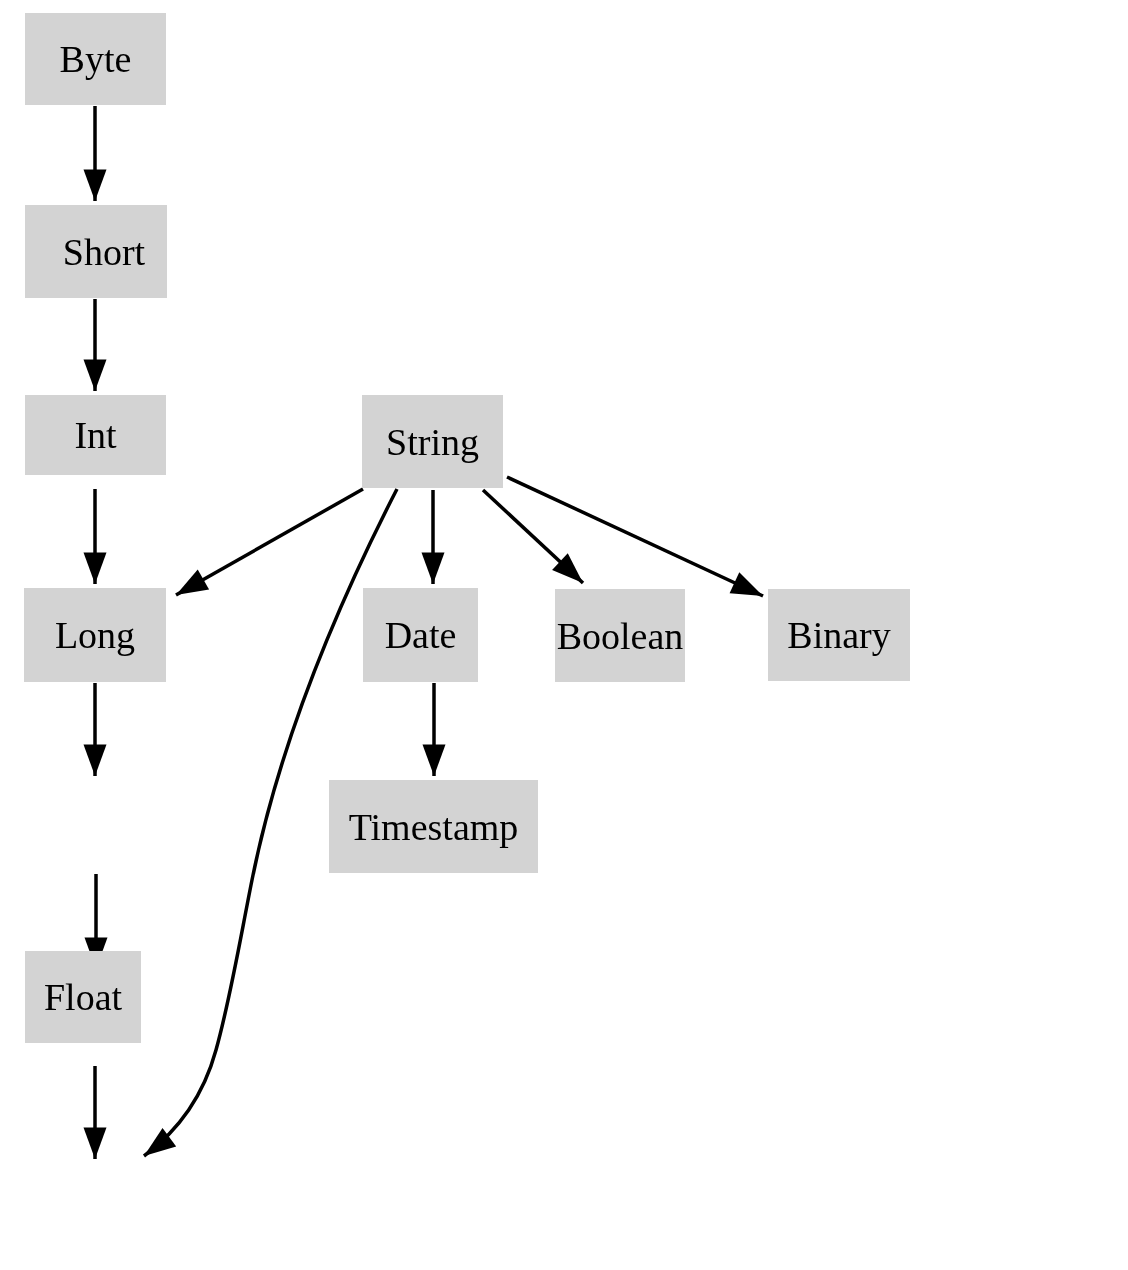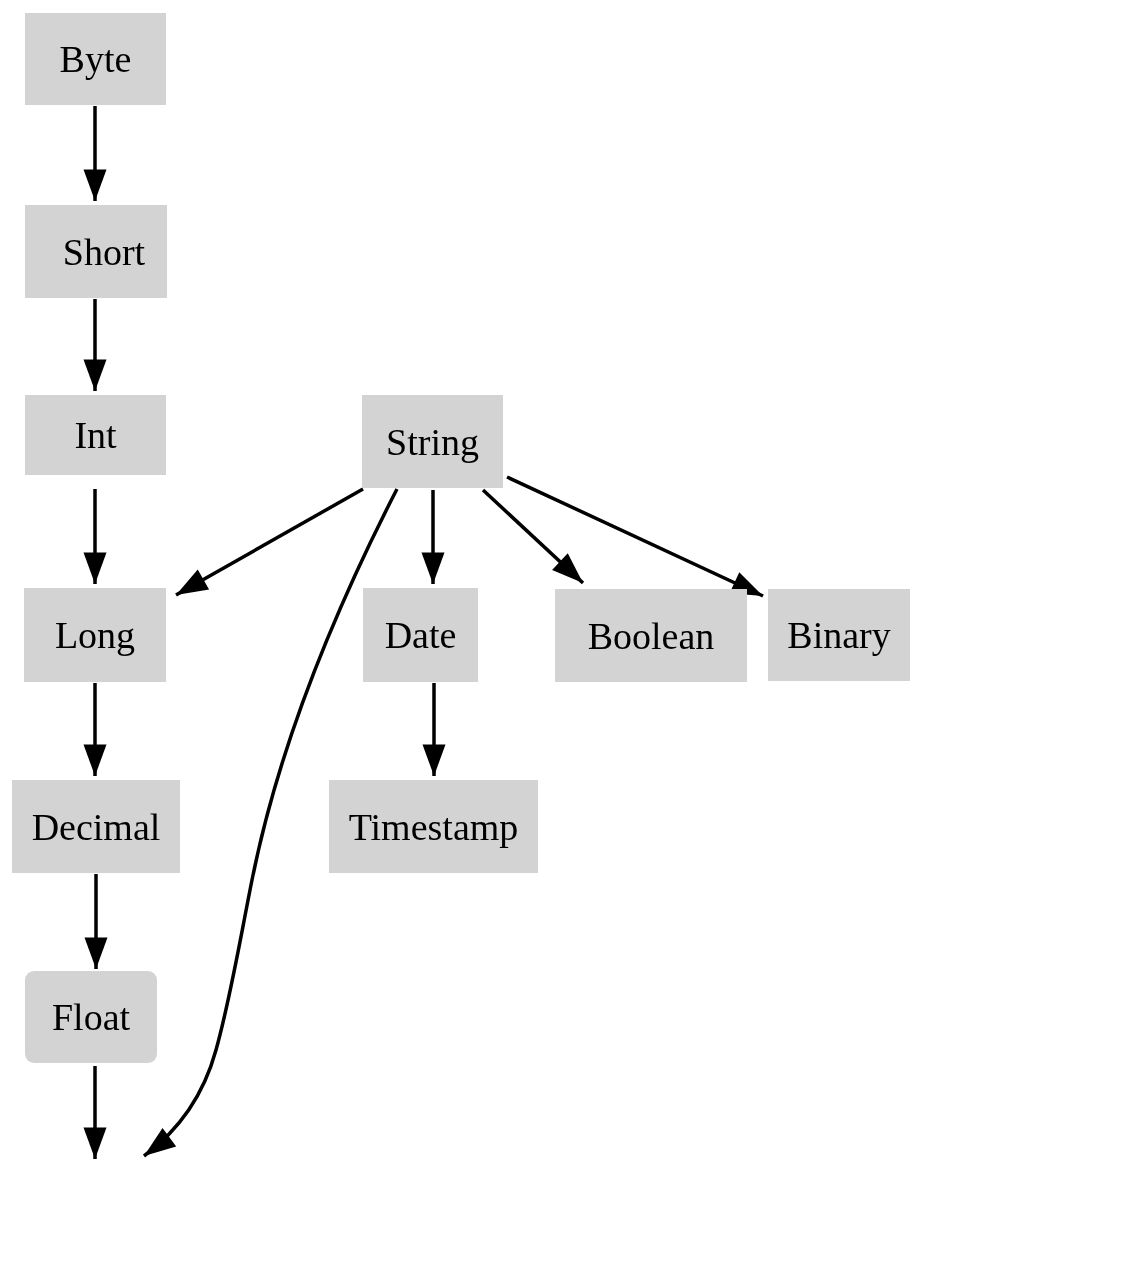--- a/index.html
+++ b/index.html
@@ -69,19 +69,18 @@
     <path class="edge" d="M397,489 C340,600 280,740 252,880 C240,940 230,1000 216,1050 C205,1090 182,1128 144,1156" marker-end="url(#arrowhead)"></path>
     <path class="edge" d="M434,683 L434,776" marker-end="url(#arrowhead)"></path>
   </svg>
 
   <div class="node" style="left:25px;  top:13px;   width:141px; height:92px;">Byte</div>
   <div class="node" style="left:25px;  top:205px;  width:142px; height:93px;padding-left:16px;">Short</div>
   <div class="node" style="left:25px;  top:395px;  width:141px; height:80px;">Int</div>
   <div class="node" style="left:362px; top:395px;  width:141px; height:93px;">String</div>
   <div class="node" style="left:24px;  top:588px;  width:142px; height:94px;">Long</div>
   <div class="node" style="left:363px; top:588px;  width:115px; height:94px;">Date</div>
-  <div class="node" style="left:555px; top:589px;  width:192px; height:93px;">Boolean</div>
+  <div class="node" style="left:555px; top:589px;  width:130px; height:93px;">Boolean</div>
   <div class="node" style="left:768px; top:589px;  width:142px; height:92px;">Binary</div>
-  <div class="node" style="left:12px;  top:780px;  width:168px; height:93px;">Decimal</div>
   <div class="node" style="left:329px; top:780px;  width:209px; height:93px;">Timestamp</div>
-  <div class="node" style="left:25px;  top:971px;  width:132px; height:92px;border-radius:9px;">Float</div>
+  <div class="node" style="left:25px;  top:951px;  width:116px; height:92px;">Float</div>
 
 </div>
 
 </body></html>

